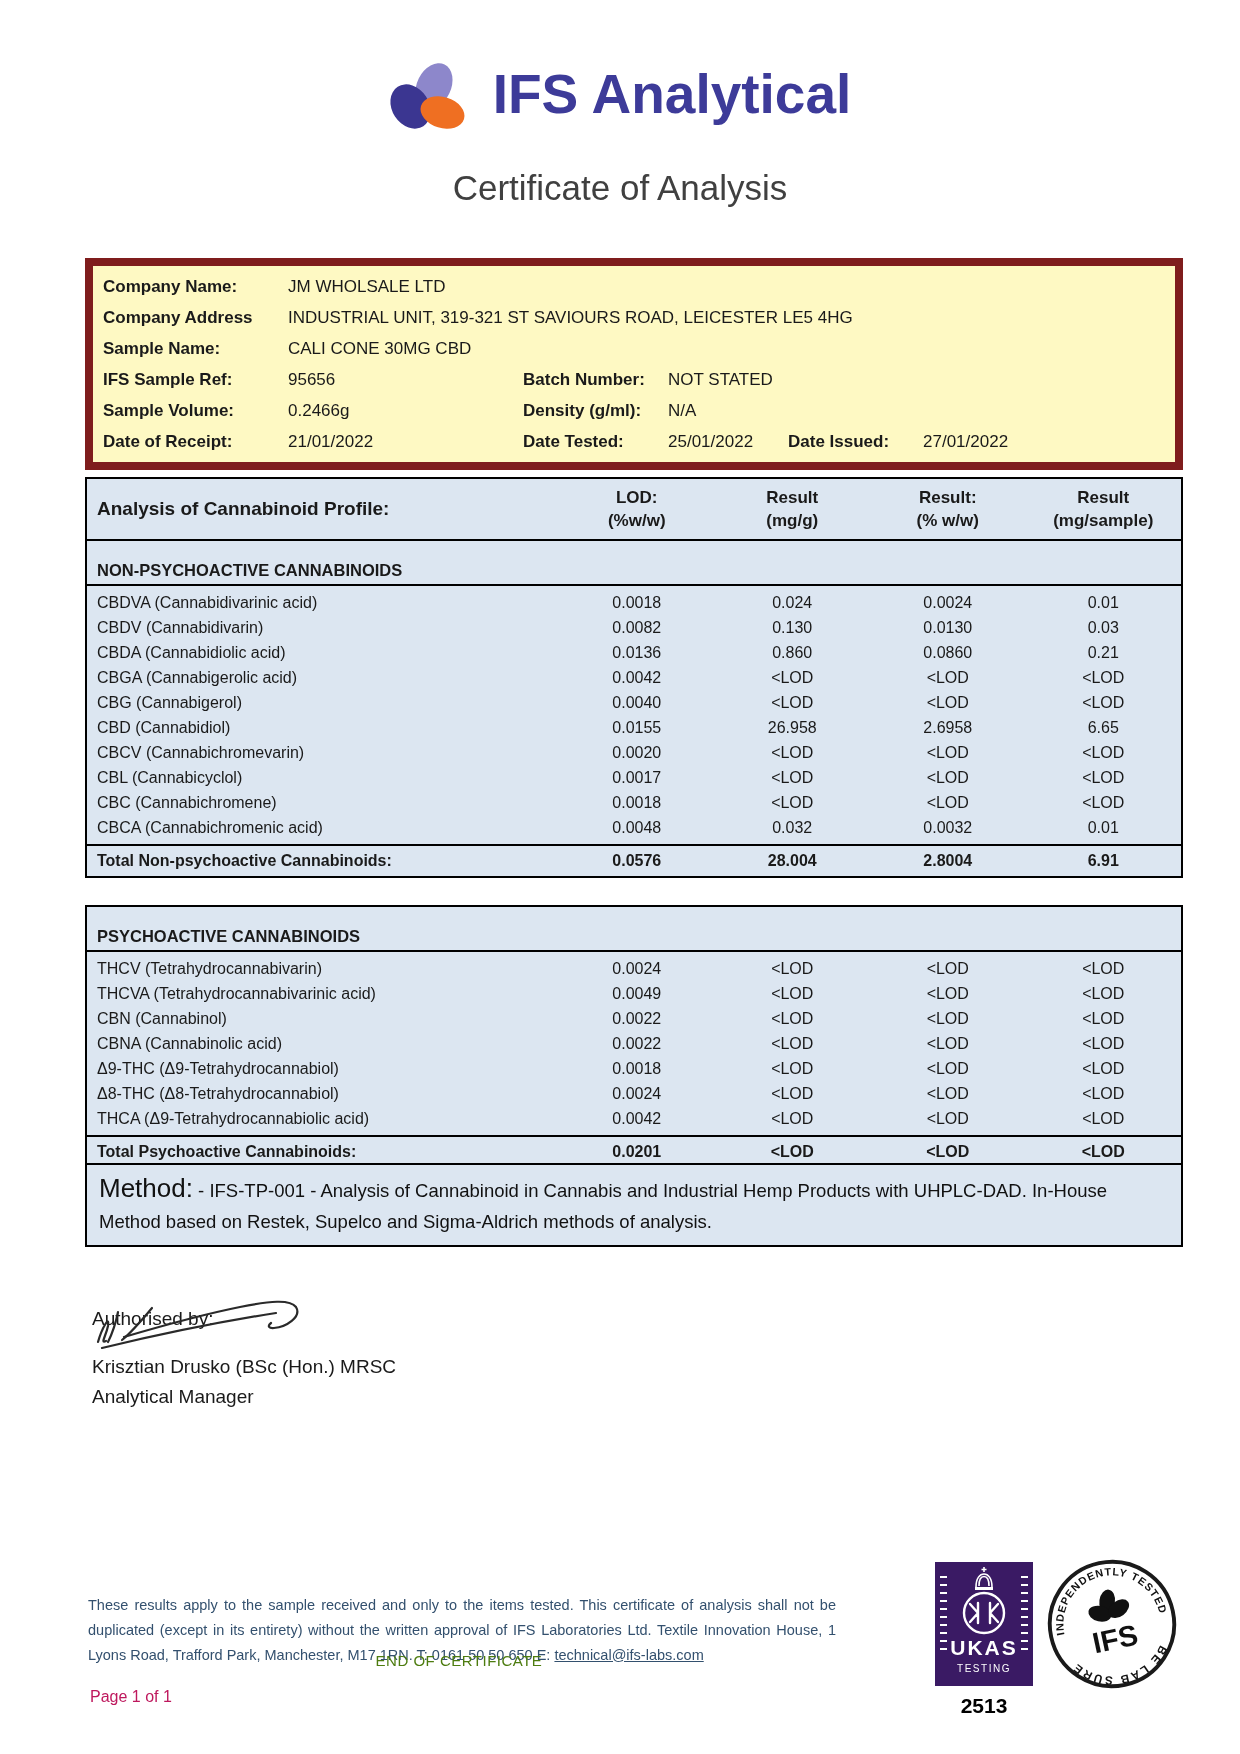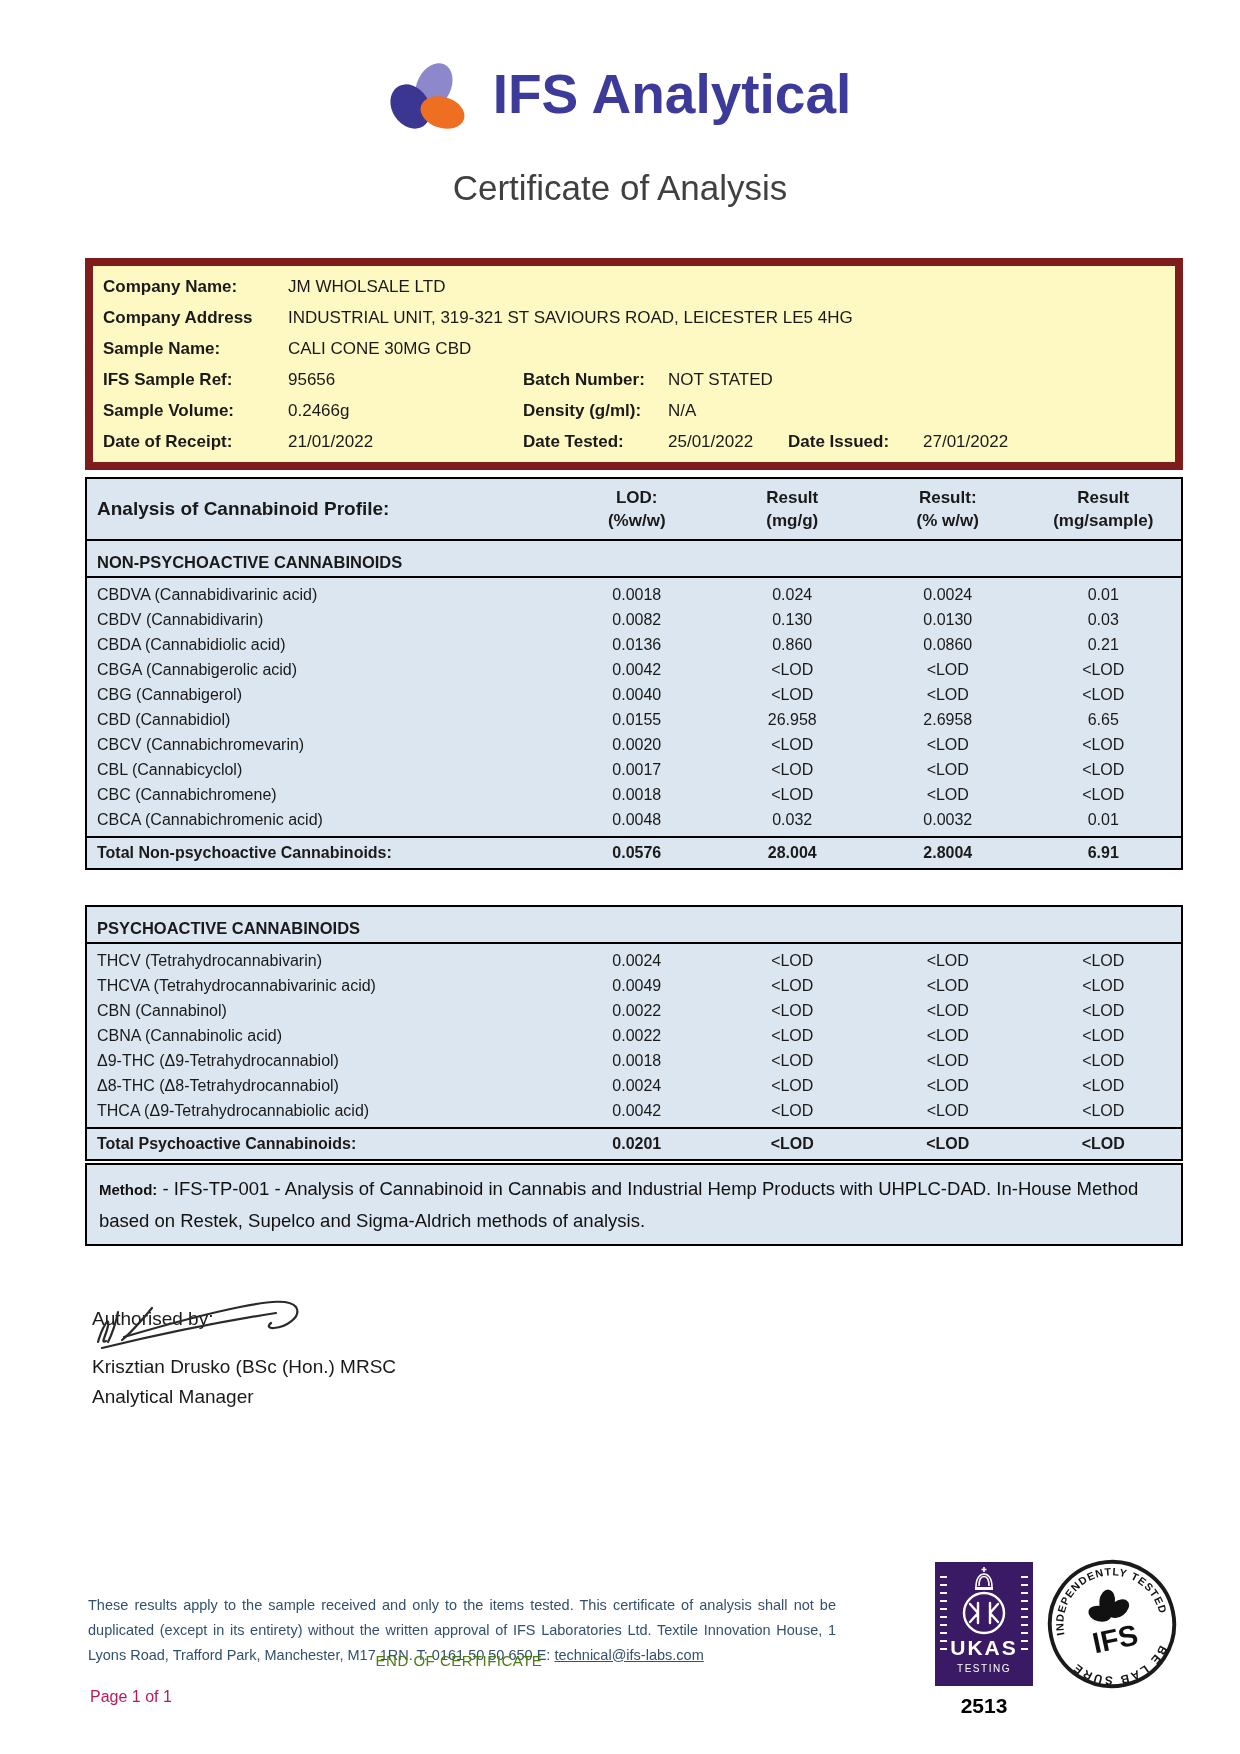--- a/index.html
+++ b/index.html
@@ -31,34 +31,34 @@
   .sp46 { grid-column:4/7; }
 
   
   .atable { left:85px; width:1098px; background:#dce6f1; border:2px solid #000; box-sizing:border-box; }
   #table1 { top:477px; }
   #table2 { top:905px; }
   .ahead { display:grid; grid-template-columns:472px repeat(4,1fr); align-items:center;
     border-bottom:2px solid #000; padding:7px 0; }
   .ahead .t { font-size:19px; font-weight:bold; padding-left:10px; }
   .col-h { text-align:center; font-weight:bold; font-size:17px; line-height:23px; }
-  .section { font-weight:bold; font-size:16.5px; padding:12px 0 4px 10px; border-bottom:2px solid #000; }
+  .section { font-weight:bold; font-size:16.5px; padding:20px 0 4px 10px; border-bottom:2px solid #000; }
   .rows-wrap { padding:4px 0; }
   .arow { display:grid; grid-template-columns:472px repeat(4,1fr); height:25px; line-height:25px; font-size:16px; }
   .arow .name { padding-left:10px; white-space:nowrap; }
   .arow .num { text-align:center; }
   .total { display:grid; grid-template-columns:472px repeat(4,1fr); border-top:2px solid #000;
     font-weight:bold; height:30px; line-height:30px; font-size:16px; }
   .total .name { padding-left:10px; }
   .total .num { text-align:center; }
 
   
   .method-box { top:1163px; left:85px; width:1098px; border:2px solid #000; background:#dce6f1;
     box-sizing:border-box; padding:8px 12px; font-size:18.5px; line-height:31px; color:#111; }
-  .method-label { font-weight:bold; font-size:15px; }
+  .method-label { font-weight:normal; font-size:26px; }
 
   
   .auth-label { top:1308px; left:92px; font-size:19px; }
   .sig { top:1282px; left:88px; }
   .auth-name { top:1356px; left:92px; font-size:19px; }
   .auth-role { top:1386px; left:92px; font-size:19px; }
 
   
   .disclaimer { top:1578px; left:88px; width:748px; font-size:14.5px; line-height:25px;
     color:#33506e; text-align:justify; }

